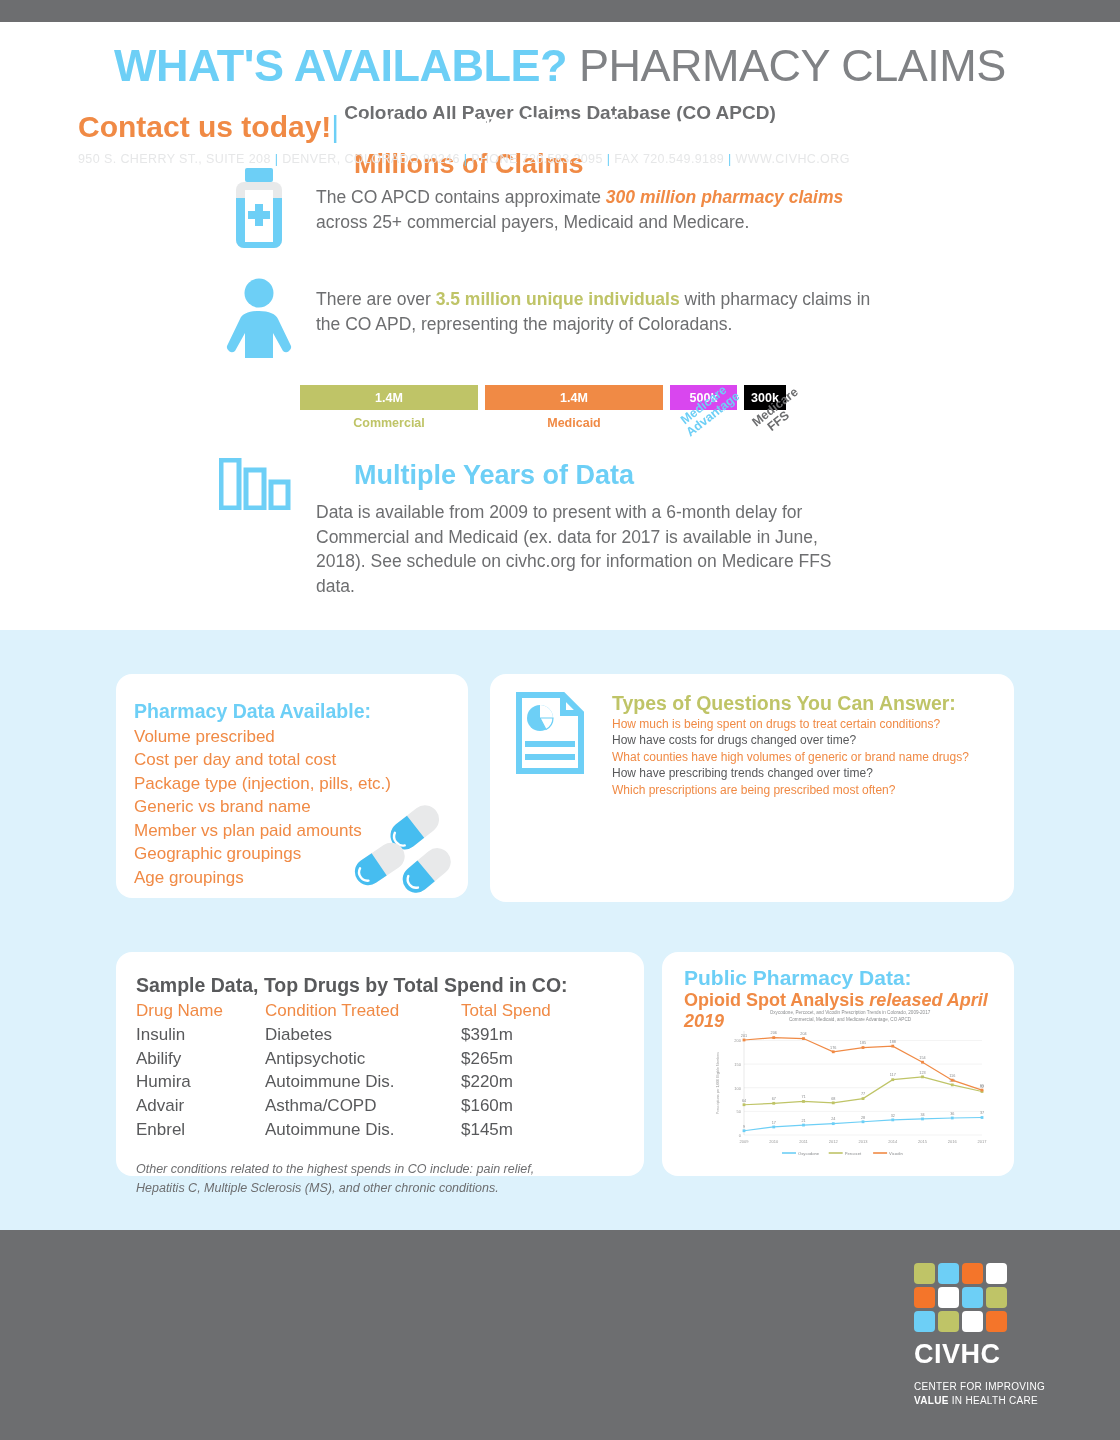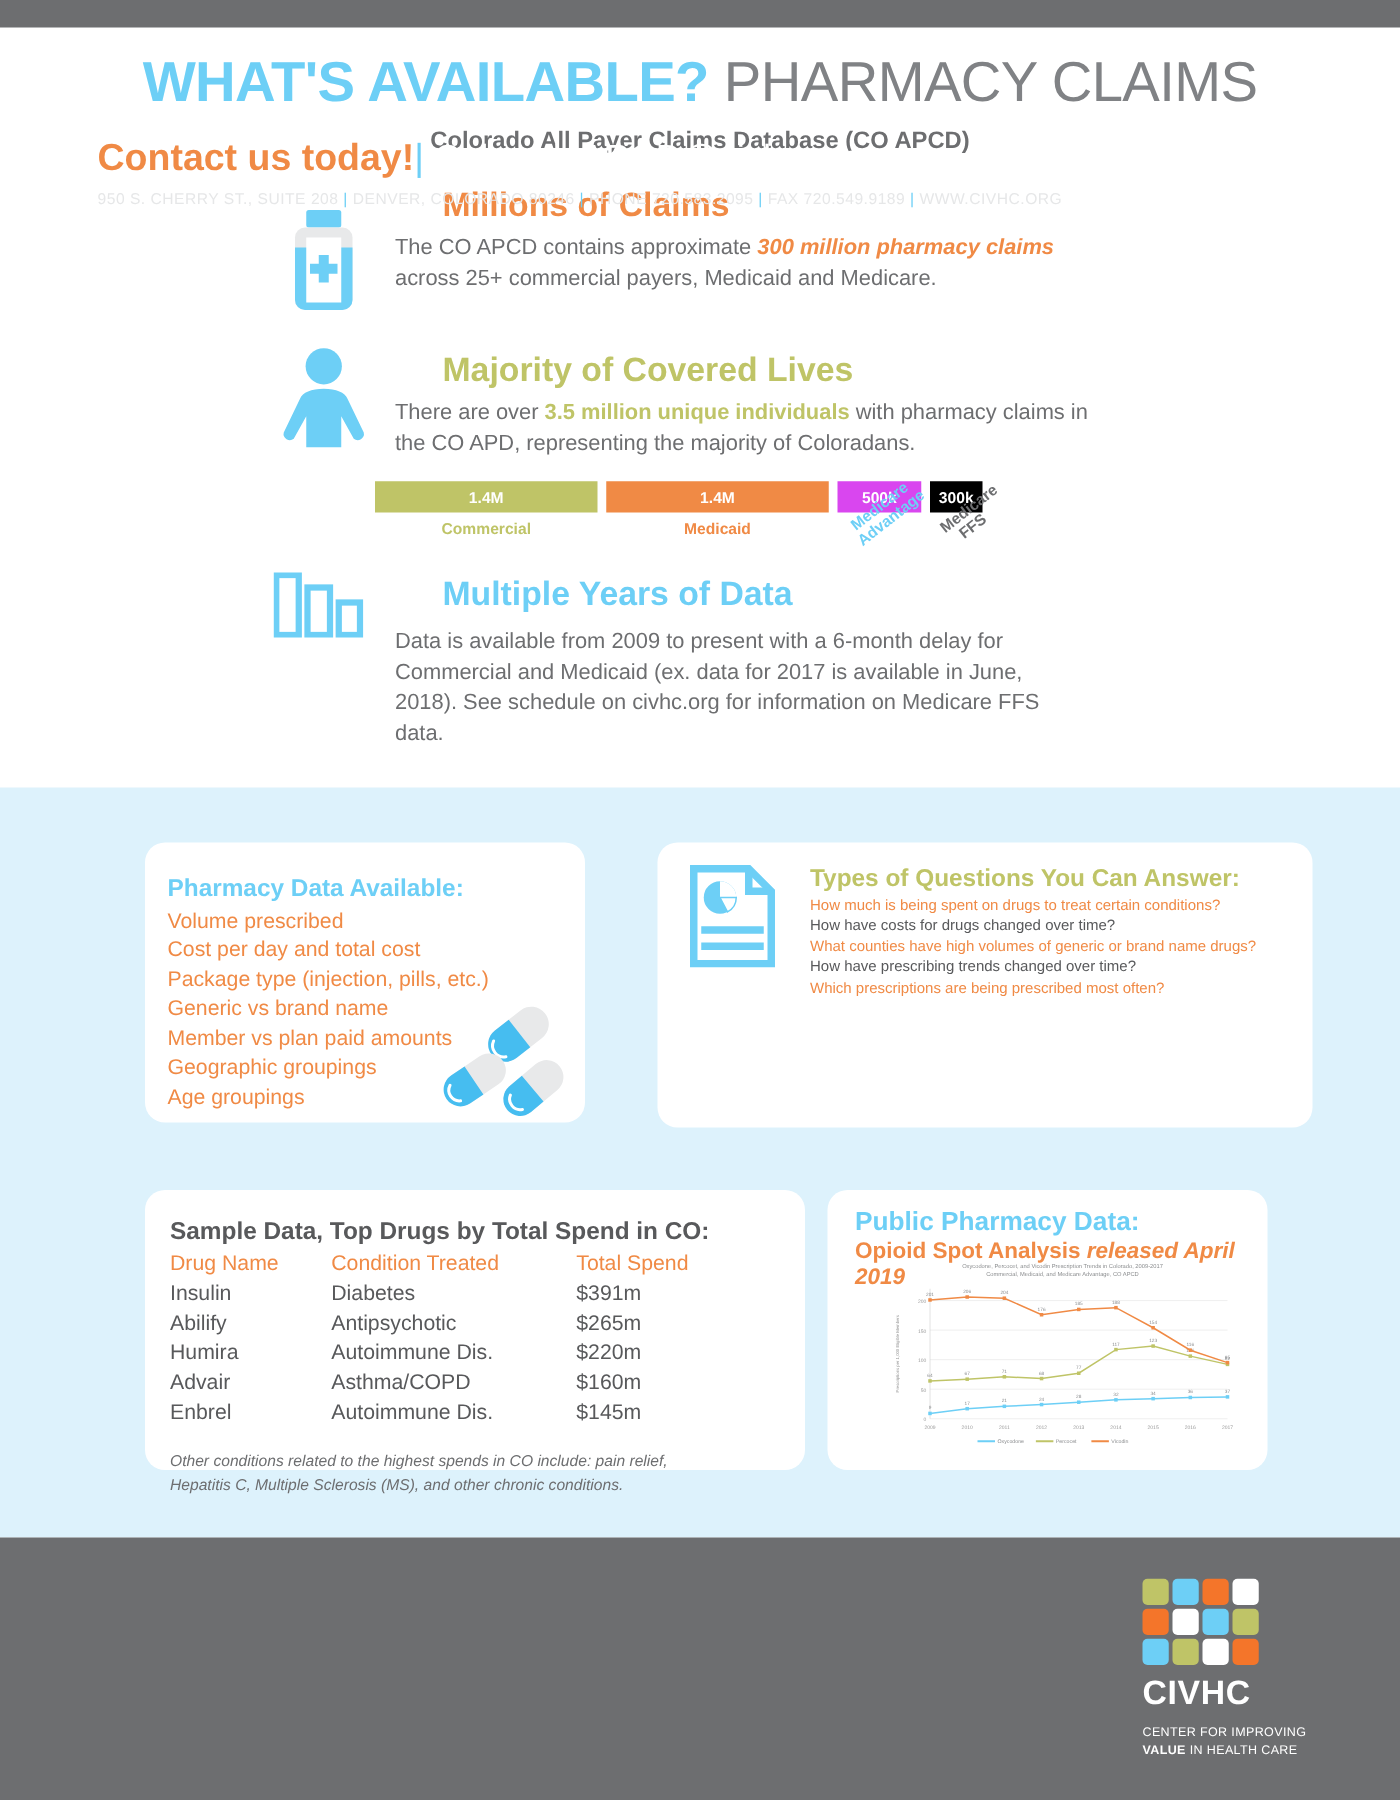--- a/index.html
+++ b/index.html
@@ -106,21 +106,20 @@
   <div class="feat-body"><span>The CO APCD contains approximate </span><span class="o">300 million pharmacy claims</span><span> across 25+ commercial payers, Medicaid and Medicare.</span></div>
 </div>
 
 <div class="ico" style="left:226px; top:278px;">
   <svg width="66" height="80" viewBox="0 0 66 80">
     <circle cx="33" cy="15" r="14.5" fill="#6dcff6"></circle>
     <path d="M33 33 c-10 0 -17 3 -19 8 l-13 27 a5 5 0 0 0 8 5 l10 -18 v25 h28 v-25 l10 18 a5 5 0 0 0 8 -5 l-13 -27 c-2 -5 -9 -8 -19 -8 z" fill="#6dcff6"></path>
   </svg>
 </div>
 <div class="feature" style="left:316px; top:282px; width:575px;">
-  <div class="feat-title" style="color:#bfc467;">Majority of Covered Lives</div>
   <div class="feat-body"><span>There are over </span><span class="g">3.5 million unique individuals</span><span> with pharmacy claims in the CO APD, representing the majority of Coloradans.</span></div>
 </div>
 
 <div class="bars" id="bars-root">
     <div style="width: 178px;">
       <div class="barseg" style="background: rgb(191, 196, 103); width: 178px;">1.4M</div>
       <div class="barlab" style="color: rgb(191, 196, 103);">Commercial</div>
     </div>
     <div style="width: 178px;">
       <div class="barseg" style="background: rgb(240, 138, 69); width: 178px;">1.4M</div>
@@ -175,21 +174,21 @@
       <path d="M8 71 a8.5 8.5 0 0 1 0 -15" stroke="#fff" stroke-width="2.4" fill="none" stroke-linecap="round"></path>
     </g>
     <g transform="rotate(-40 76 70)">
       <rect x="48" y="56" width="54" height="27" rx="13.5" fill="#e8e9ea"></rect>
       <path d="M61 56 a13.5 13.5 0 0 0 0 27 h13 V56 z" fill="#46bdf0"></path>
       <path d="M57 77 a8.5 8.5 0 0 1 0 -15" stroke="#fff" stroke-width="2.4" fill="none" stroke-linecap="round"></path>
     </g>
   </svg>
 </div>
 
-<div class="card" style="left:490px; top:674px; width:524px; height:228px;margin-left:36px;">
+<div class="card" style="left:490px; top:674px; width:524px; height:228px;">
   <div class="ico" style="left:26px; top:18px;">
     <svg width="68" height="82" viewBox="0 0 68 82">
       <path d="M3 3 h44 l18 18 v58 h-62 z" fill="none" stroke="#6dcff6" stroke-width="6"></path>
       <path d="M47 3 v18 h18" fill="none" stroke="#6dcff6" stroke-width="6"></path>
       <circle cx="24" cy="26" r="13" fill="#6dcff6"></circle>
       <path d="M24 26 L24 13 A13 13 0 0 1 37 26 Z" fill="#ffffff"></path>
       <path d="M24 26 L37 26 A13 13 0 0 1 30 37.5 Z" fill="#ffffff" stroke="#6dcff6" stroke-width="1.2"></path>
       <rect x="9" y="49" width="50" height="6" fill="#6dcff6"></rect>
       <rect x="9" y="62" width="50" height="6" fill="#6dcff6"></rect>
     </svg>

